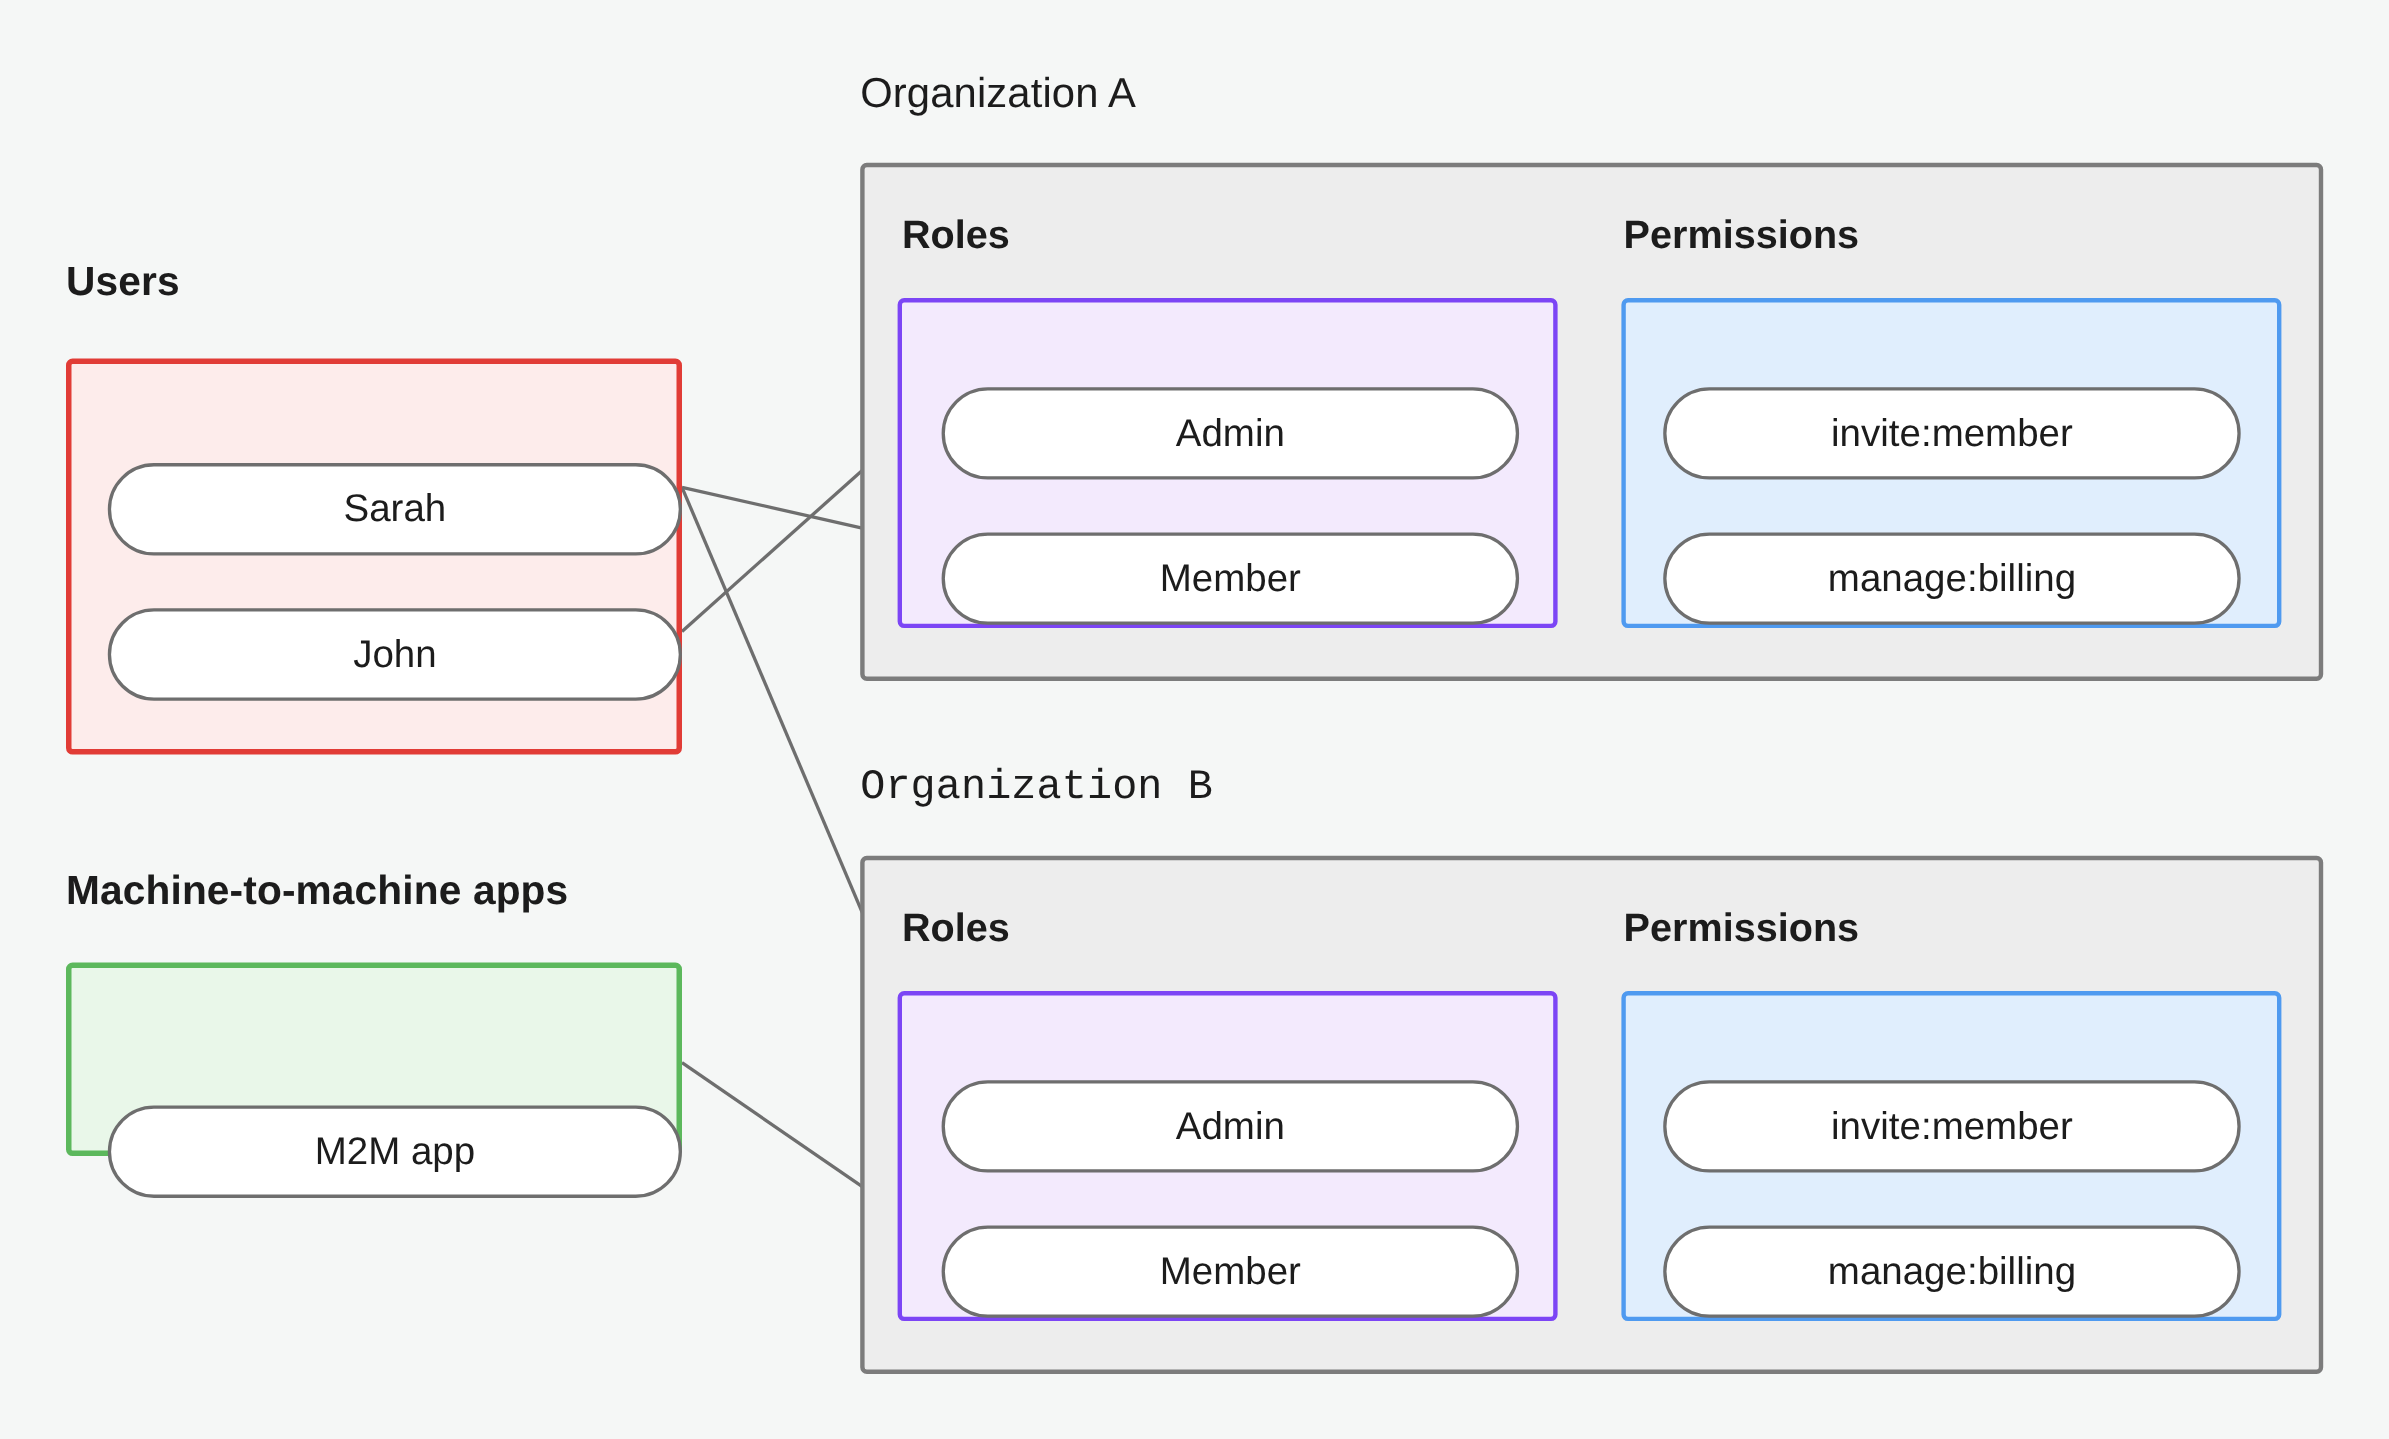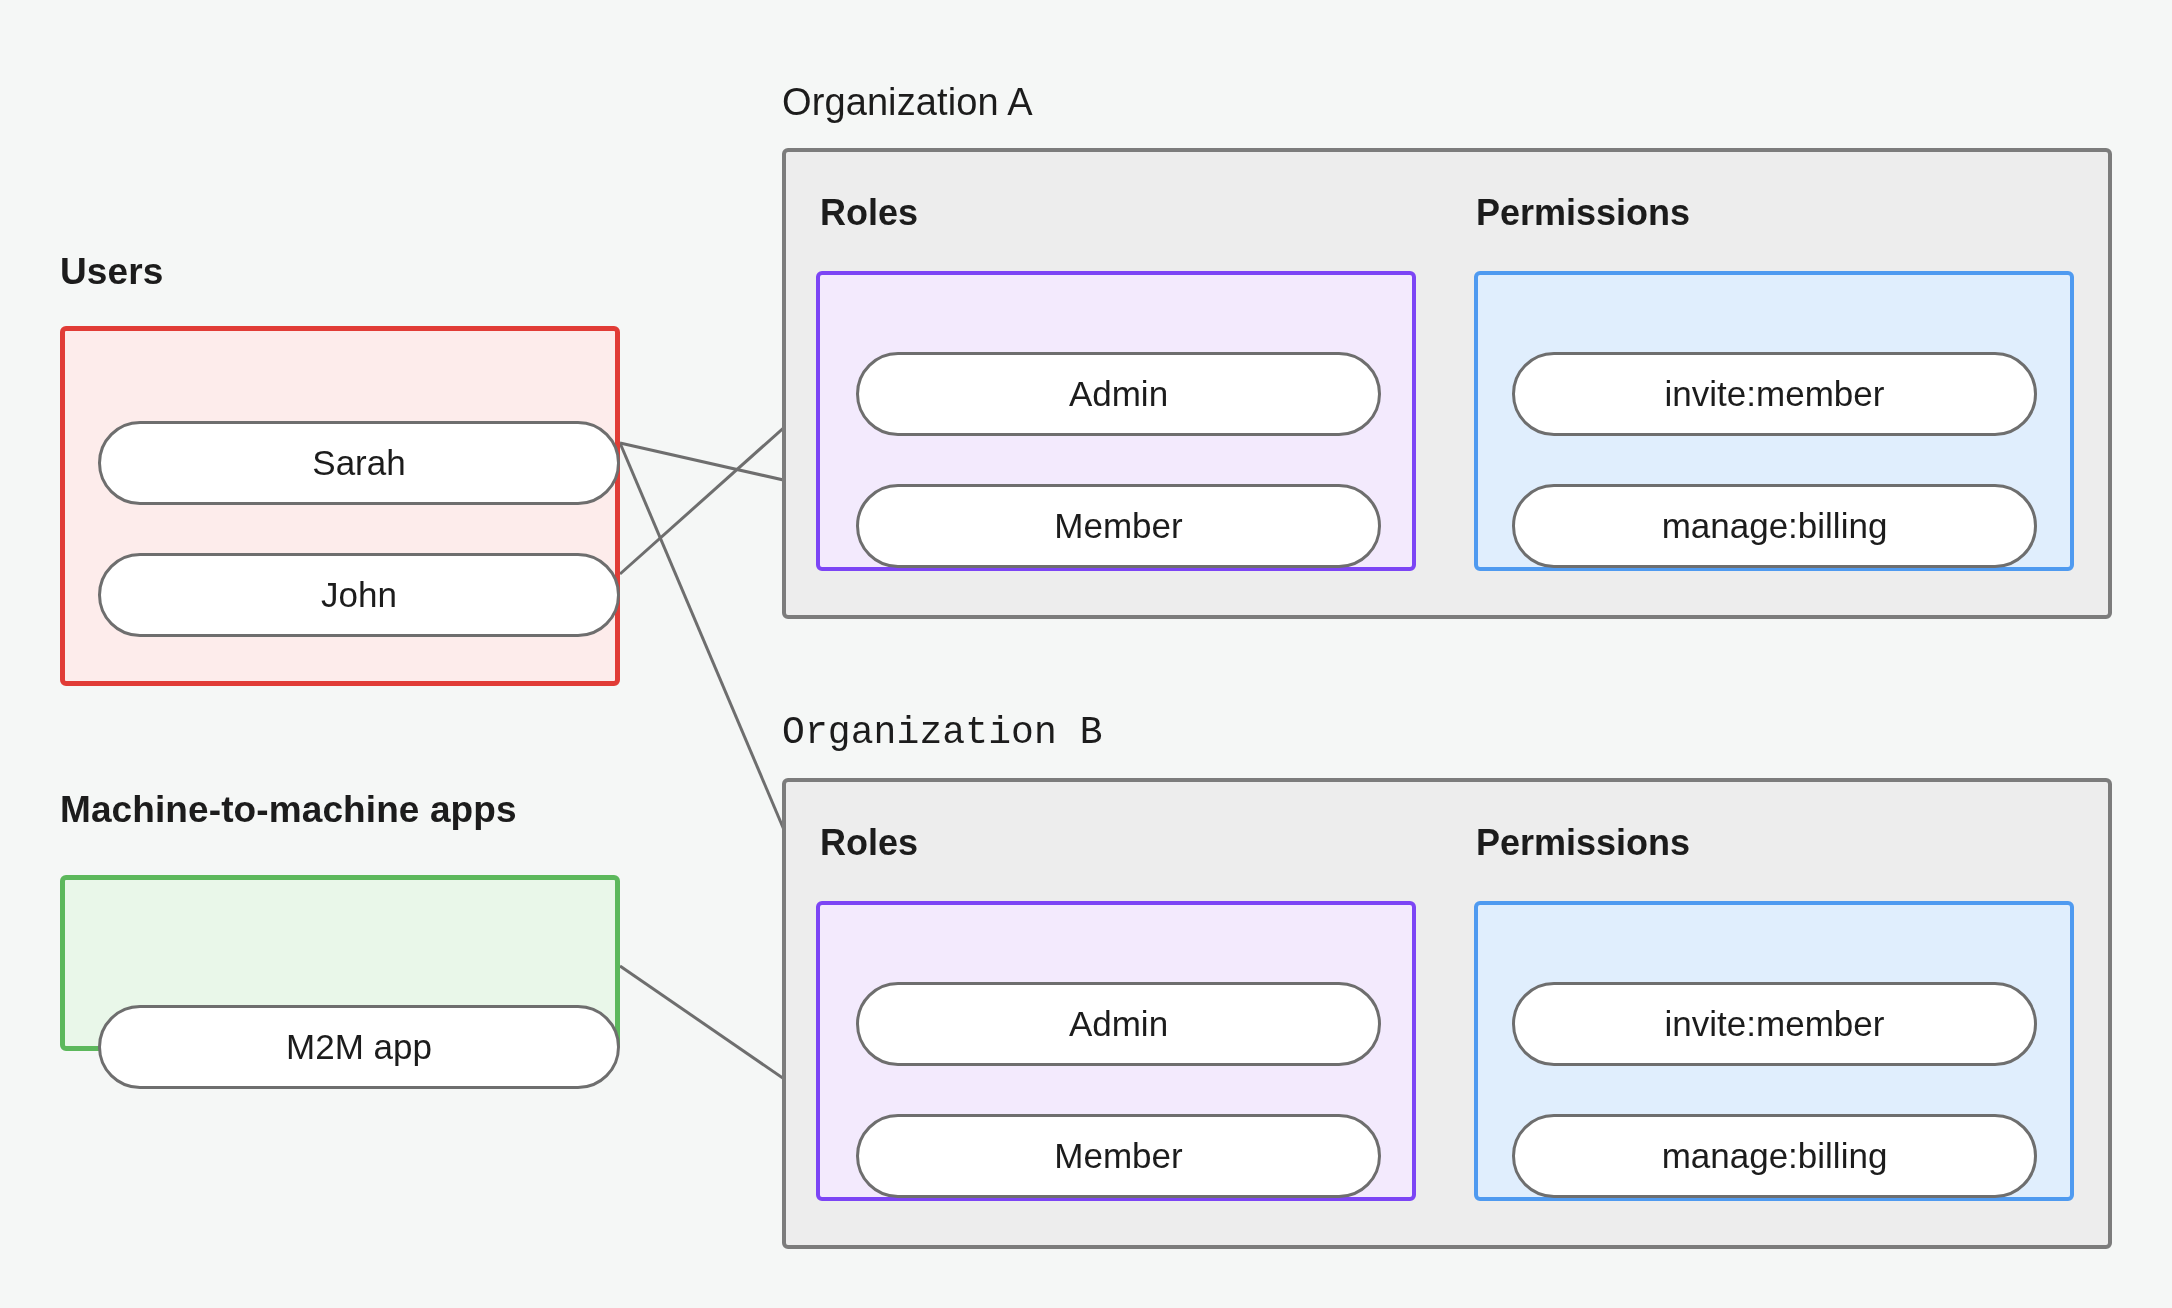--- a/index.html
+++ b/index.html
@@ -57,21 +57,20 @@
     position: absolute;
     color: #1c1c1c;
     font-size: 37px;
     font-weight: 700;
     letter-spacing: 0.1px;
     white-space: nowrap;
   }
   .caption.light {
     font-weight: 400;
     font-size: 38px;
-    margin-top: 17px;
   }
   .sub-caption {
     position: absolute;
     color: #1c1c1c;
     font-size: 36px;
     font-weight: 700;
     white-space: nowrap;
     z-index: 3;
   }
 
@@ -128,21 +127,21 @@
       <circle cx="1512" cy="496" r="11"></circle>
       <circle cx="856" cy="995" r="11"></circle>
       <circle cx="856" cy="1127" r="11"></circle>
       <circle cx="1512" cy="995" r="11"></circle>
       <circle cx="1512" cy="1127" r="11"></circle>
     </g>
   </svg>
 
   <div class="node-layer">
 
-    <div class="caption" style="left:60px; top:251px;text-align:right;">Users</div>
+    <div class="caption" style="left:60px; top:235px;text-align:right;">Users</div>
     <div class="group users" style="left:60px; top:326px; width:560px; height:360px;"></div>
     <div class="pill" style="left:98px; top:524px; width:522px; height:84px;">John</div>
     <div class="pill" style="left:98px; top:392px; width:522px; height:84px;">Sarah</div>
 
     <div class="caption" style="left:60px; top:789px;">Machine-to-machine apps</div>
     <div class="group m2m" style="left:60px; top:875px; width:560px; height:176px;"></div>
     <div class="pill" style="left:98px; top:976px; width:522px; height:84px;">M2M app</div>
 
     <div class="caption light" style="left:782px; top:64px;">Organization A</div>
     <div class="group org" style="left:782px; top:148px; width:1330px; height:471px;"></div>

